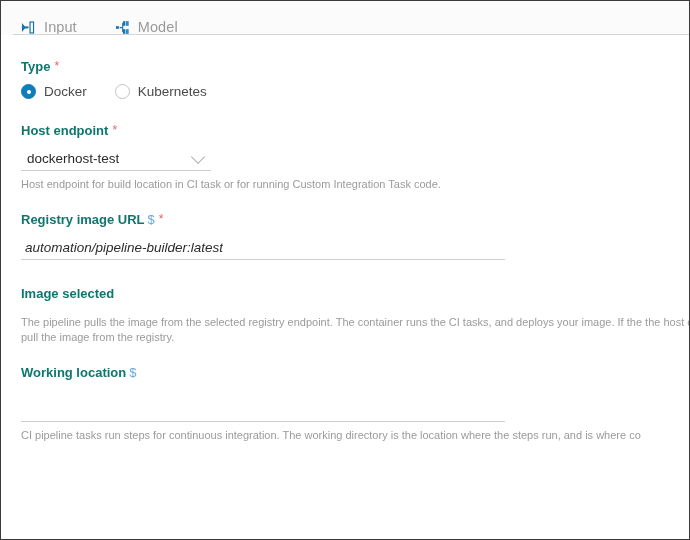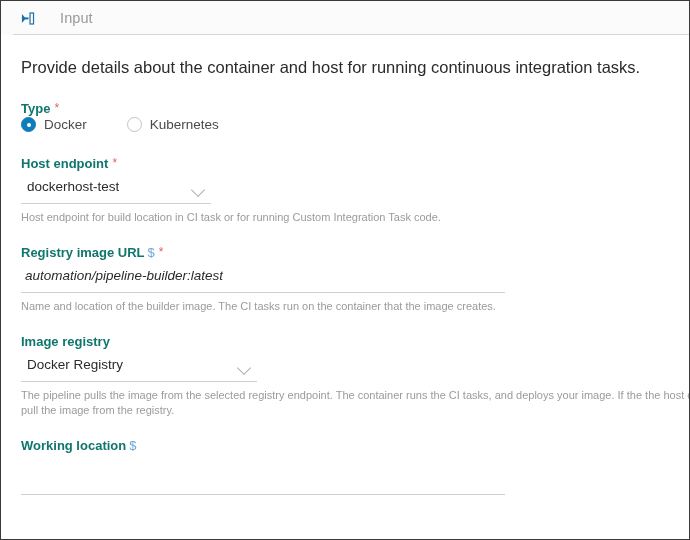--- a/index.html
+++ b/index.html
@@ -36,22 +36,22 @@
     position: absolute;
     left: 12px;
     right: 0;
     bottom: 0;
     height: 1px;
     background: #d6d6d6;
   }
   .tab {
     position: relative;
     display: flex;
-    align-items: center;
-    gap: 24px;
+    align-items: flex-end;
+    gap: 8px;
     height: 34px;
     padding: 0 14px 0 4px;
     margin-right: 20px;
     cursor: pointer;
     user-select: none;
   }
   .tab .tab-label {
     font-size: 14.5px;
     color: #9a9a9a;
     letter-spacing: 0.1px;
@@ -116,21 +116,21 @@
     color: #9b9b9b;
     line-height: 15px;
     white-space: nowrap;
   }
   .help.wrap { white-space: normal; }
 
   
   .radio-row {
     display: flex;
     align-items: center;
-    gap: 12px;
+    margin-top: 9px;
   }
   .radio-opt {
     display: flex;
     align-items: center;
     gap: 8px;
     margin-right: 28px;
     cursor: pointer;
   }
   .radio-dot {
     width: 15px;
@@ -159,20 +159,21 @@
     color: #4a4a4a;
   }
 
   
   .uline {
     position: relative;
     border-bottom: 1px solid #cfcfcf;
     height: 25px;
     box-sizing: border-box;
     display: flex;
+    align-items: center;
     cursor: text;
   }
   .uline .val {
     font-size: 13.5px;
     color: #2b2b2b;
     white-space: nowrap;
     overflow: hidden;
   }
   .sel-ctl { width: 190px; padding-left: 6px; }
   .sel-ctl2 { width: 236px; padding-left: 6px; }
@@ -203,27 +204,38 @@
       <svg class="tab-ico" viewBox="0 0 16 16">
         <rect x="9" y="1.5" width="5" height="13" fill="#1c72a8"></rect>
         <rect x="10.3" y="2.8" width="2.4" height="10.4" fill="#ffffff"></rect>
         <rect x="1" y="6.8" width="7" height="2.2" fill="#1c72a8"></rect>
         <path d="M1 3.2 L5 8 L1 12.8 Z" fill="#1c72a8"></path>
       </svg>
       <span class="tab-label">Input</span>
     </div>
 
 
+    <div class="tab">
+      <svg class="tab-ico" viewBox="0 0 16 16">
+        <rect x="1" y="6.6" width="3.2" height="2.8" fill="#1c72a8"></rect>
+        <rect x="5" y="7.4" width="3" height="1.4" fill="#1c72a8"></rect>
+        <rect x="8.6" y="1.2" width="2.4" height="5" fill="#1c72a8"></rect>
+        <rect x="8.6" y="9.8" width="2.4" height="5" fill="#1c72a8"></rect>
+        <rect x="11.6" y="1.2" width="3" height="5" fill="#2a8cc4"></rect>
+        <rect x="11.6" y="9.8" width="3" height="5" fill="#2a8cc4"></rect>
+        <rect x="7.6" y="3" width="1.2" height="10" fill="#1c72a8"></rect>
+      </svg>
+      <span class="tab-label">Model</span>
+    </div>
 
 
   </div>
 
   <div class="content">
 
-    <div class="page-title">Provide details about the container and host for running continuous integration tasks.</div>
 
     <div class="field">
       <span class="flabel">Type</span><span class="req">*</span>
       <div class="radio-row">
         <div class="radio-opt sel">
           <span class="radio-dot"></span>
           <span class="radio-label">Docker</span>
         </div>
         <div class="radio-opt">
           <span class="radio-dot"></span>
@@ -247,43 +259,39 @@
 
     <div class="spacer-md"></div>
 
     <div class="field">
       <span class="flabel">Registry image URL</span><span class="dollar">$</span><span class="req">*</span>
       <div class="spacer-sm"></div>
       <div class="uline txt-ctl">
         <span class="val">automation/pipeline-builder:latest</span>
       </div>
       <div style="height:6px"></div>
-      <div class="help">Name and location of the builder image. The CI tasks run on the container that the image creates.</div>
-    </div>
-
-    <div class="spacer-md"></div>
-
-    <div class="field">
-      <span class="flabel">Image registry</span>
+    </div>
+
+    <div class="spacer-md"></div>
+
+    <div class="field">
+      <span class="flabel">Image selected</span>
       <div class="spacer-sm"></div>
-      <div class="uline sel-ctl2">
-        <span class="val">Docker Registry</span>
-        <span class="chev"></span>
-      </div>
       <div style="height:6px"></div>
       <div class="help wrap" style="width:700px">The pipeline pulls the image from the selected registry endpoint. The container runs the CI tasks, and deploys your image. If the the host can pull the image from the registry.</div>
     </div>
 
     <div class="spacer-md"></div>
 
     <div class="field">
       <span class="flabel">Working location</span><span class="dollar">$</span>
       <div style="height:16px"></div>
       <div class="uline txt-ctl">
         <span class="val"></span>
       </div>
       <div style="height:6px"></div>
+      <div class="help">CI pipeline tasks run steps for continuous integration. The working directory is the location where the steps run, and is where co</div>
     </div>
 
     <div class="spacer-md"></div>
 
   </div>
 </div>
 
 </body></html>

